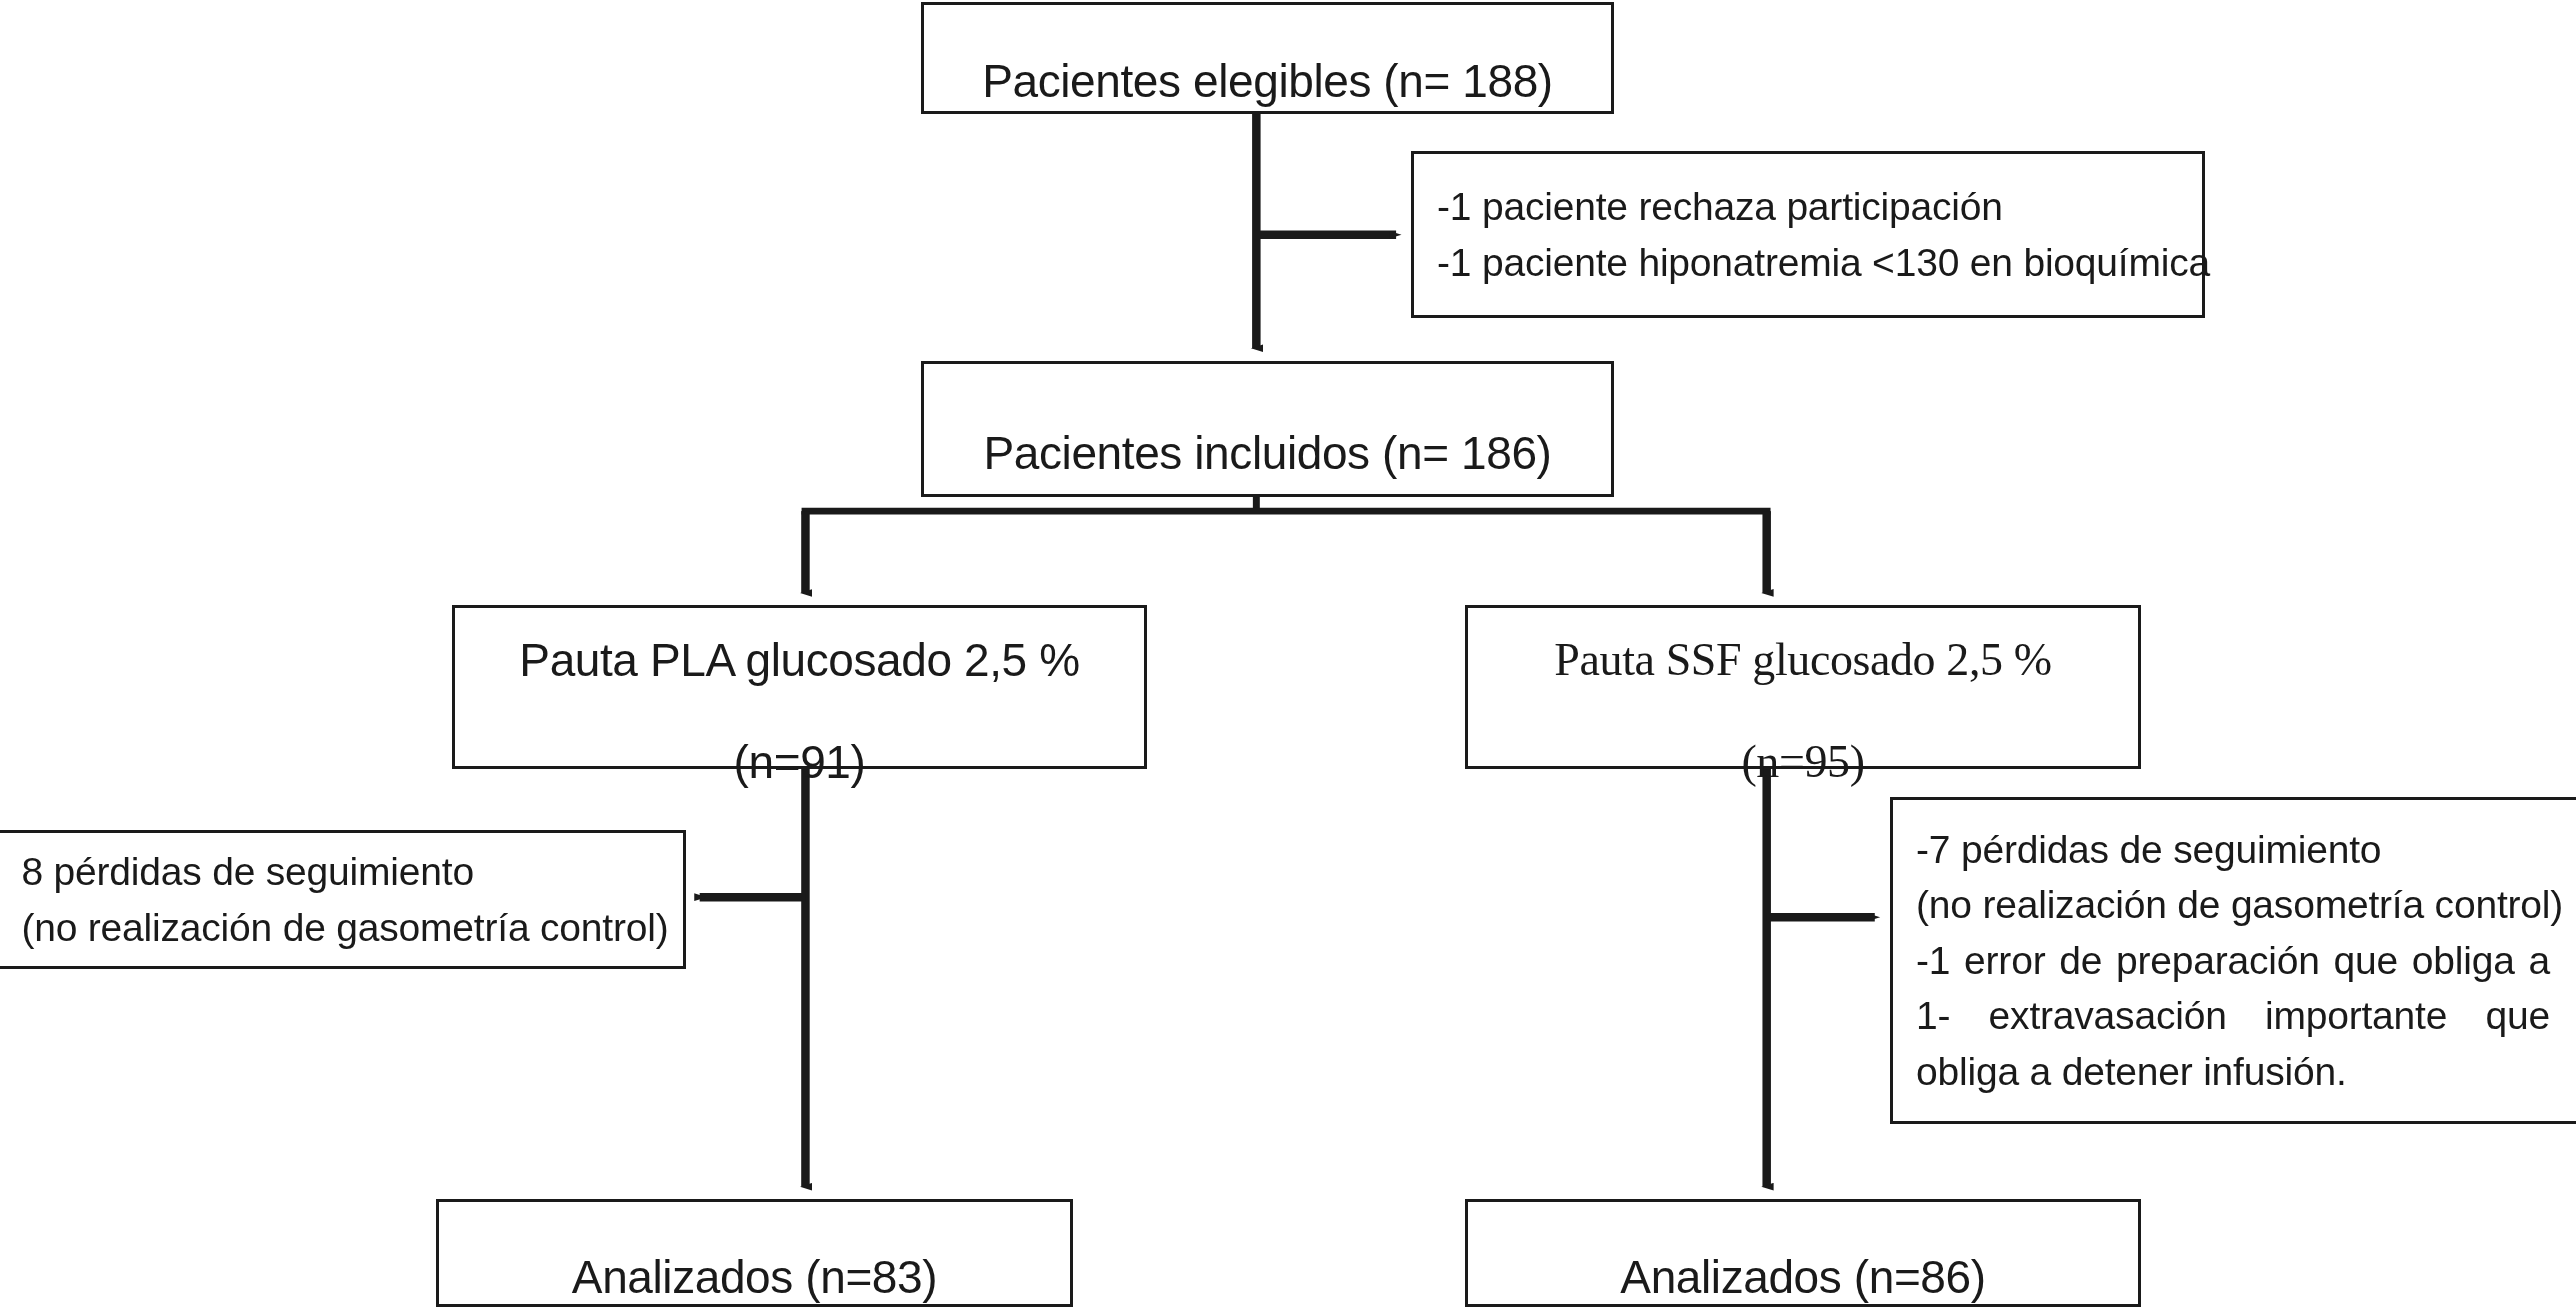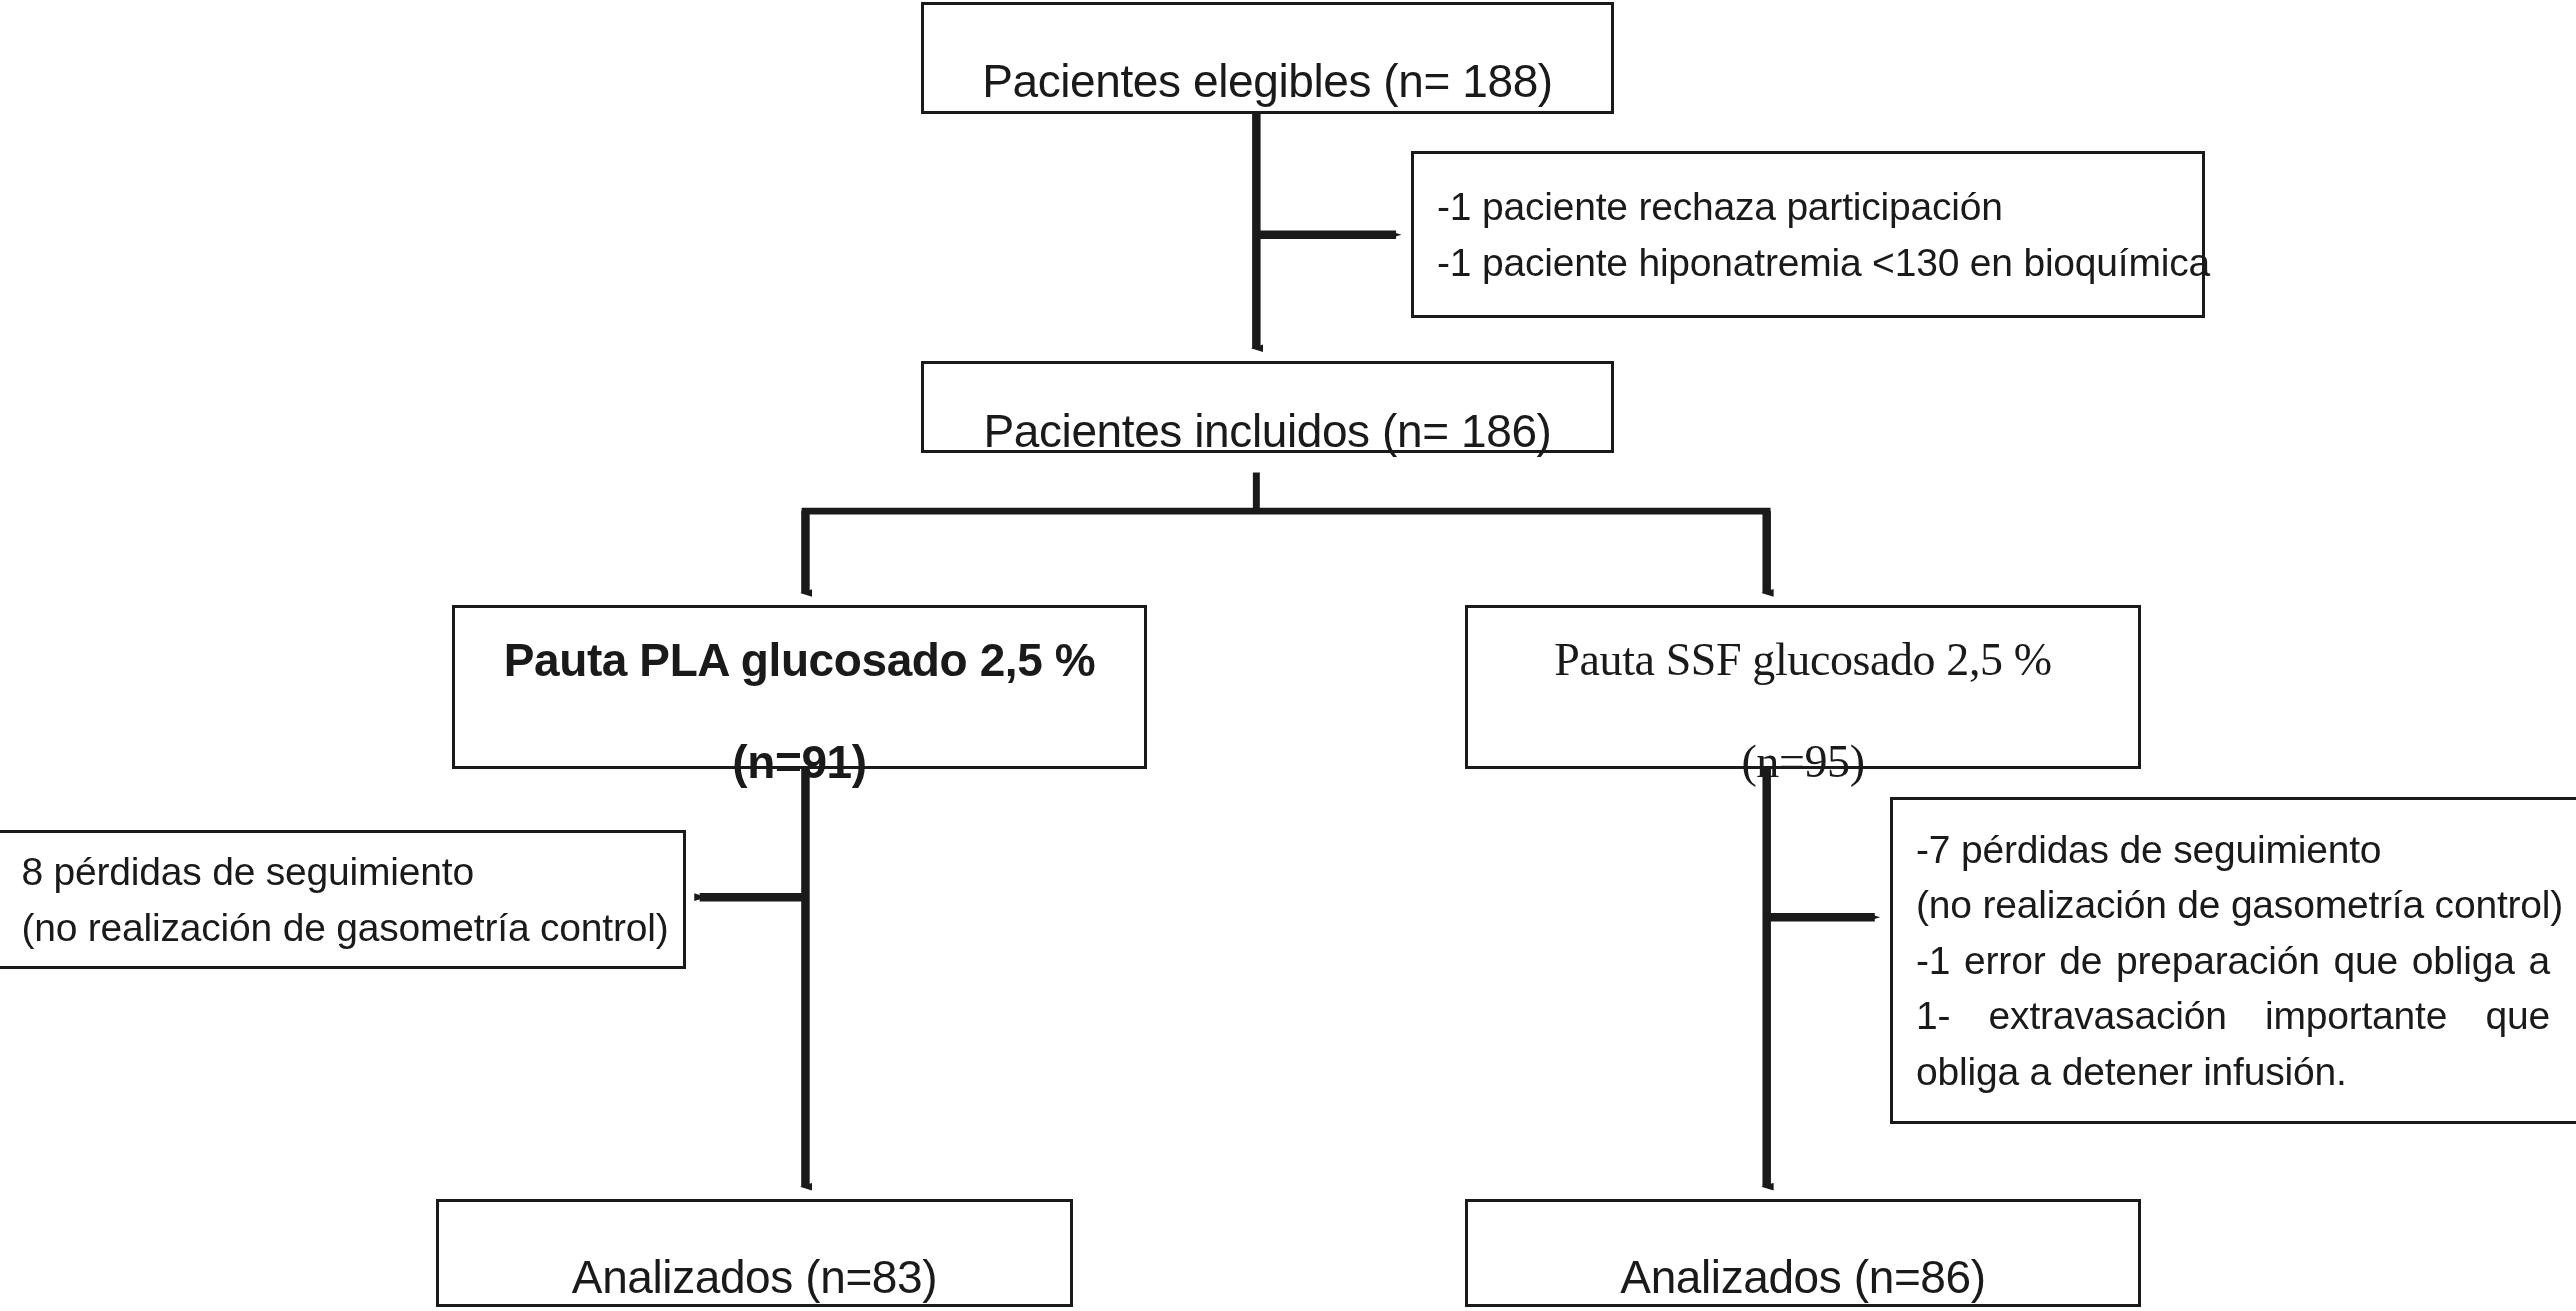--- a/index.html
+++ b/index.html
@@ -58,22 +58,22 @@
     line-height: 1.42;
     letter-spacing: -0.2px;
   }
   .t-note {
     padding: 14px 28px 14px 23px;
   }
 
   
   #node-eligible       { left: 921px; top: 1.5px;    width: 693px; height: 112px; }
   #node-excluded       { left: 1411px; top: 151px;  width: 794px; height: 167px; }
-  #node-included       { left: 921px; top: 361px;  width: 693px; height: 92px; text-align: center; }
-  #node-arm-pla        { left: 452px;  top: 605px;  width: 695px; height: 164px; font-weight: bold; }
+  #node-included       { left: 921px; top: 361px;  width: 693px; height: 136px; text-align: center; }
+  #node-arm-pla        { left: 452px;  top: 605px;  width: 695px; height: 164px; }
   #node-arm-ssf        { left: 1465px; top: 605px;  width: 676px; height: 164px; font-family: Liberation Serif, serif; }
   #node-loss-pla       { left: -4.6px;   top: 830px; width: 691px; height: 139px; }
   #node-loss-ssf       { left: 1890px; top: 797px; width: 691px; height: 327px; }
   #node-analyzed-pla   { left: 436px;  top: 1199px; width: 637px; height: 108px; }
   #node-analyzed-ssf   { left: 1465px; top: 1199px; width: 676px; height: 108px; }
 </style>
 </head>
 <body>
 
 <div id="stage">

